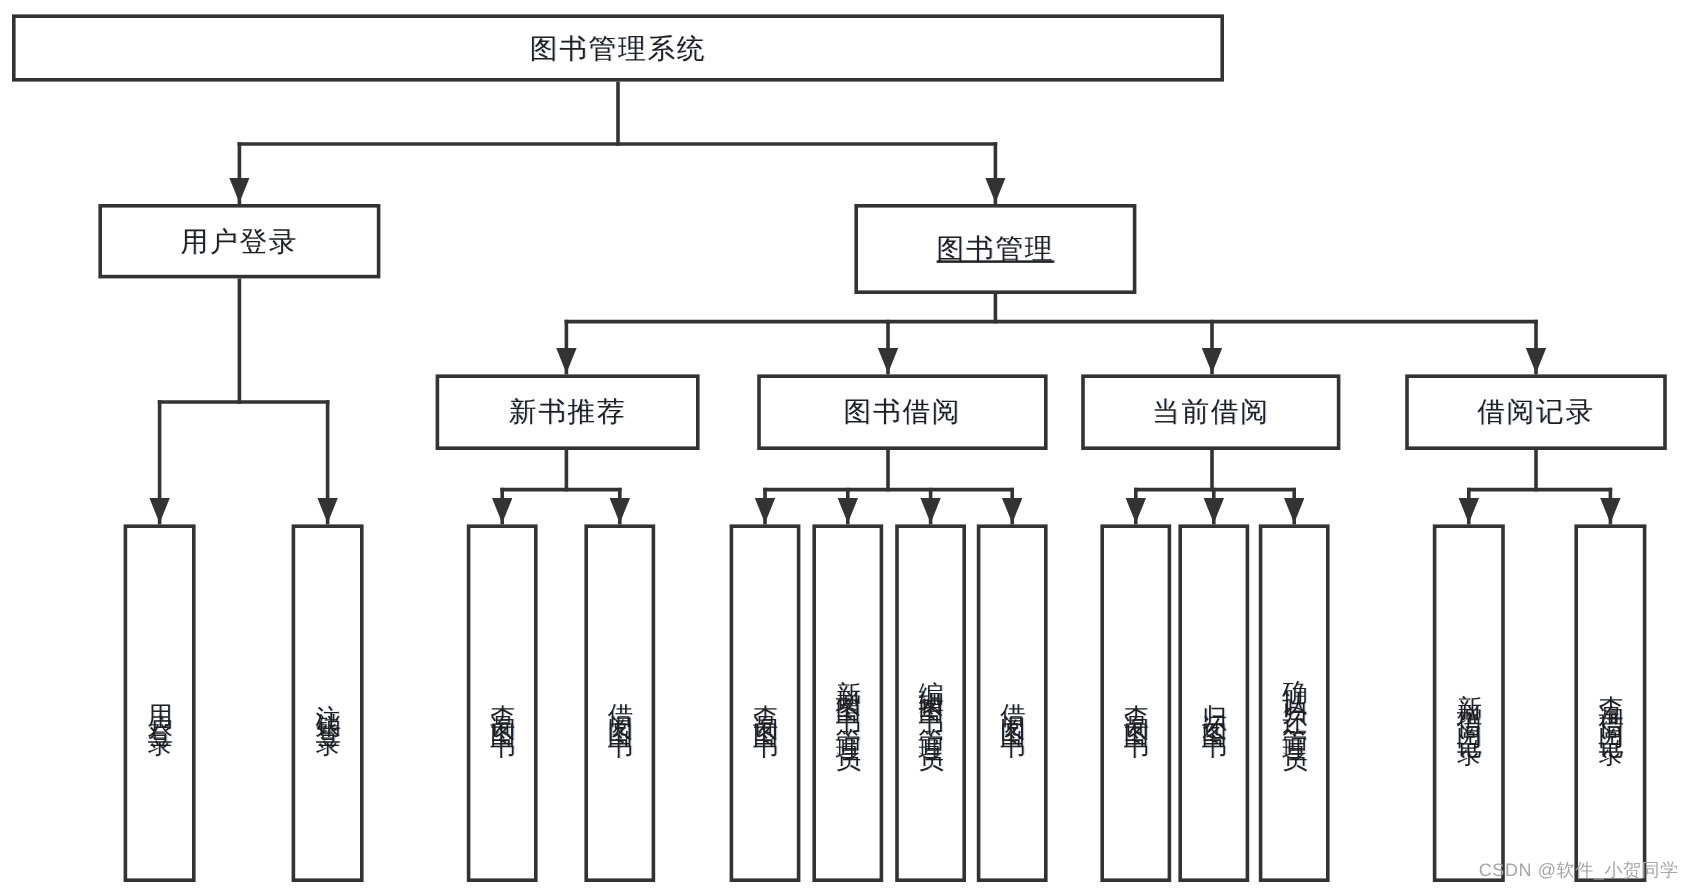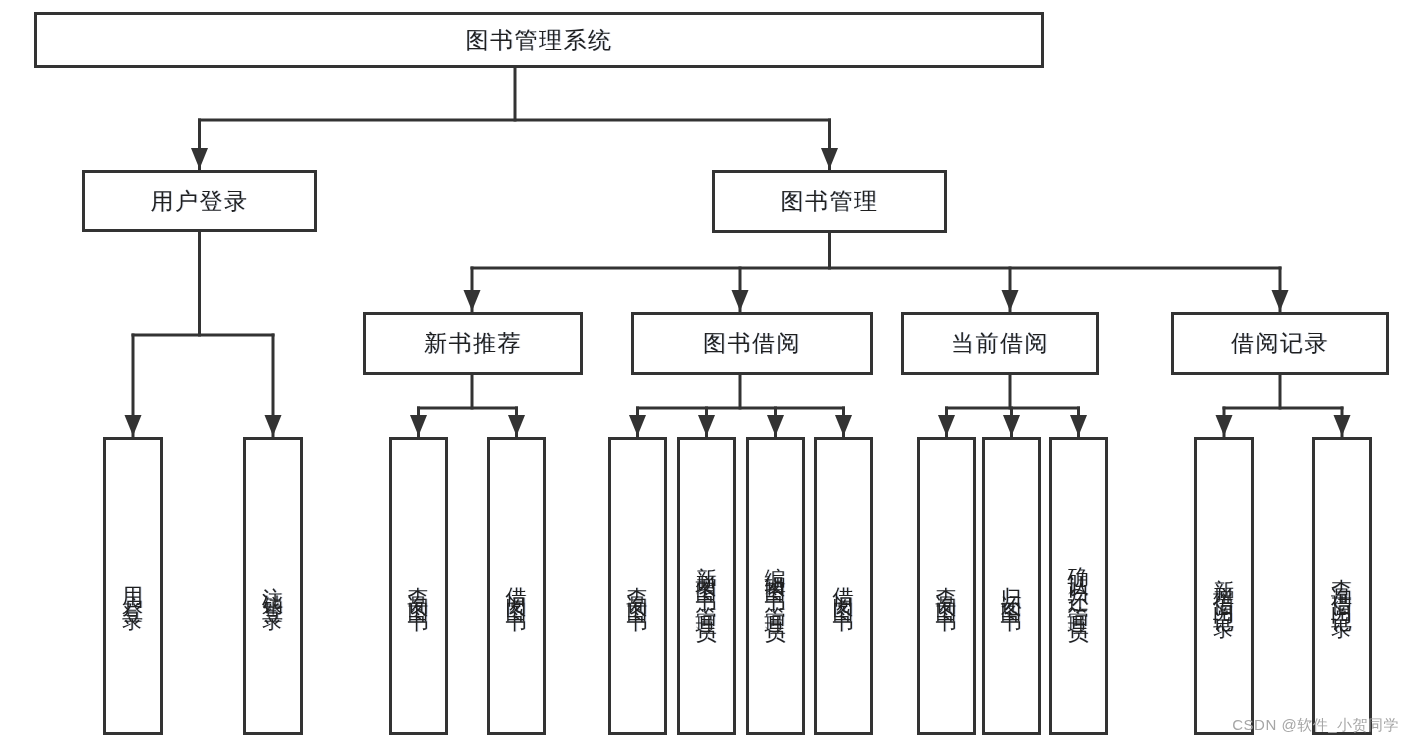--- a/index.html
+++ b/index.html
@@ -100,36 +100,36 @@
       <line x1="946.5" y1="408" x2="1078.5" y2="408"></line>
       <line x1="946.5" y1="408" x2="946.5" y2="436" marker-end="url(#arrow)" stroke-linecap="butt"></line>
       <line x1="1011.5" y1="408" x2="1011.5" y2="436" marker-end="url(#arrow)" stroke-linecap="butt"></line>
       <line x1="1078.5" y1="408" x2="1078.5" y2="436" marker-end="url(#arrow)" stroke-linecap="butt"></line>
       <line x1="1280" y1="375" x2="1280" y2="408"></line>
       <line x1="1224" y1="408" x2="1342" y2="408"></line>
       <line x1="1224" y1="408" x2="1224" y2="436" marker-end="url(#arrow)" stroke-linecap="butt"></line>
       <line x1="1342" y1="408" x2="1342" y2="436" marker-end="url(#arrow)" stroke-linecap="butt"></line>
     </svg>
   <div id="nodes">
-      <div class="node h" style="left: 10px; top: 12px; width: 1010px; height: 56px; margin-left: 24px;">
+      <div class="node h" style="left: 10px; top: 12px; width: 1010px; height: 56px;">
         <span>图书管理系统</span>
       </div>
       <div class="node h" style="left: 82px; top: 170px; width: 235px; height: 62px;">
         <span>用户登录</span>
       </div>
-      <div class="node h" style="left: 712px; top: 170px; width: 235px; height: 63px;">
+      <div class="node h" style="left: 712px; top: 170px; width: 235px; height: 75px; text-decoration: underline;">
         <span>图书管理</span>
       </div>
       <div class="node h" style="left: 363px; top: 312px; width: 220px; height: 63px;">
         <span>新书推荐</span>
       </div>
       <div class="node h" style="left: 631px; top: 312px; width: 242px; height: 63px;">
         <span>图书借阅</span>
       </div>
-      <div class="node h" style="left: 901px; top: 312px; width: 198px; height: 63px;">
+      <div class="node h" style="left: 901px; top: 312px; width: 216px; height: 63px;">
         <span>当前借阅</span>
       </div>
       <div class="node h" style="left: 1171px; top: 312px; width: 218px; height: 63px;">
         <span>借阅记录</span>
       </div>
       <div class="node v" style="left: 103px; top: 437px; width: 60px; height: 298px;">
         <span>用户登录</span>
       </div>
       <div class="node v" style="left: 243px; top: 437px; width: 60px; height: 298px;">
         <span>注销登录</span>

